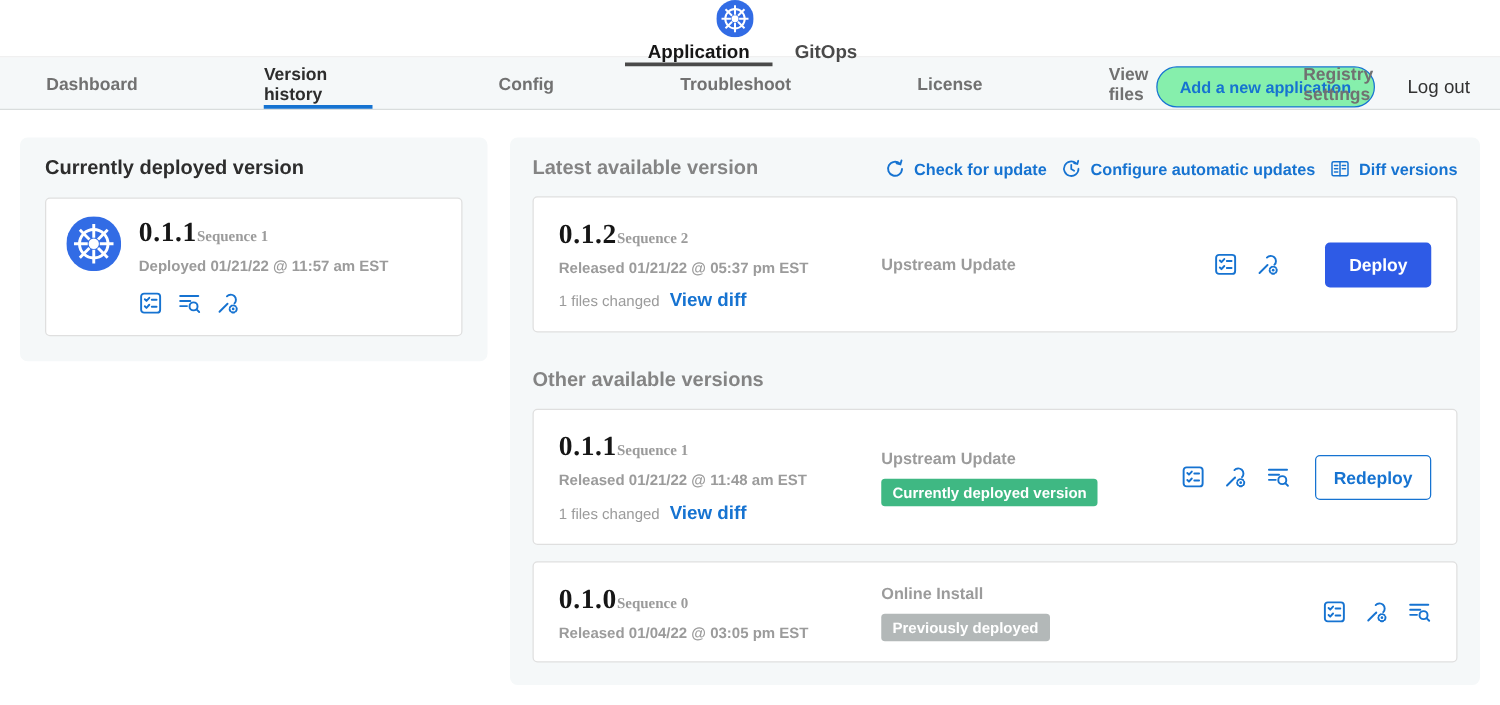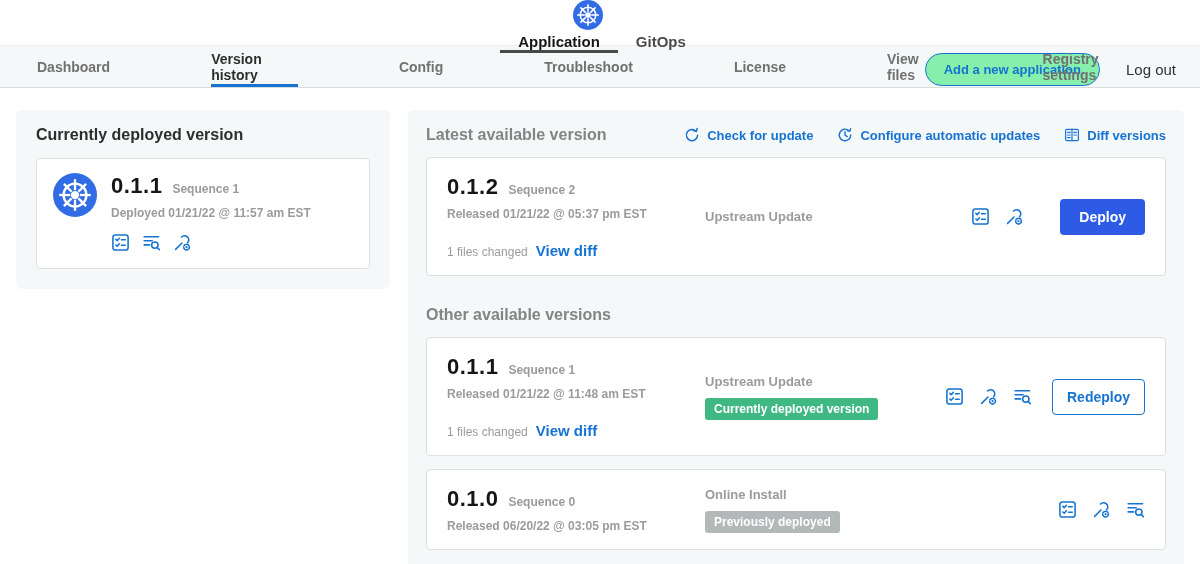--- a/index.html
+++ b/index.html
@@ -31,36 +31,36 @@
   .subnav{height:42px;background:var(--card-bg);border-bottom:1px solid #d9dddd;display:flex;justify-content:center;align-items:stretch;gap:64px;padding-right:60px;}
   .subnav-item{display:flex;align-items:center;font-size:14px;font-weight:600;color:#717171;cursor:pointer;border-bottom:3px solid transparent;border-top:3px solid transparent;margin-left:37px;}
   .subnav-item.active{color:#2d2d2d;border-bottom-color:var(--link);}
   
   .main{display:flex;align-items:flex-start;gap:18px;padding:22px 16px;}
   .panel{background:var(--card-bg);border-radius:6px;}
   .panel-left{width:374px;flex:none;padding:16px 20px 20px;}
   .panel-left h2{font-size:16px;font-weight:bold;color:#2d2d2d;margin-bottom:14px;}
   .deployed-card{background:#fff;border:1px solid var(--card-border);border-radius:4px;padding:14px 16px 16px;display:flex;gap:14px;}
   .deployed-logo{width:44px;height:44px;flex:none;}
-  .ver-line{display:flex;align-items:baseline;gap:10px;}
+  .ver-line{display:flex;align-items:baseline;font-family:Liberation Serif, serif;}
   .ver-num{font-size:22px;font-weight:bold;color:#161616;letter-spacing:.5px;}
   .ver-seq{font-size:12px;color:var(--gray);font-weight:600;}
   .ver-date{font-size:12px;color:var(--gray);font-weight:600;margin-top:7px;}
   .icon-row{display:flex;align-items:center;gap:12px;margin-top:13px;}
   .icon{width:19px;height:19px;cursor:pointer;flex:none;}
   .icon-sm{width:16px;height:16px;flex:none;}
   
   .panel-right{flex:1;padding:16px 18px 18px;}
   .avail-header{display:flex;align-items:center;justify-content:space-between;}
   .section-title{font-size:16px;font-weight:600;color:var(--midgray);}
-  .header-links{display:flex;gap:24px;}
+  .header-links{display:flex;gap:12px;}
   .hlink{display:flex;align-items:center;gap:7px;color:var(--link);font-size:13px;font-weight:bold;cursor:pointer;}
   .vcard{background:#fff;border:1px solid var(--card-border);border-radius:4px;padding:16px 20px;margin-top:13px;display:flex;align-items:center;}
   .v-left{width:258px;flex:none;}
-  .files-line{display:flex;align-items:baseline;gap:8px;margin-top:21px;}
+  .files-line{display:flex;align-items:baseline;gap:8px;margin-top:11px;}
   .files-txt{font-size:12px;color:var(--gray);}
   .view-diff{font-size:15px;color:var(--link);font-weight:bold;cursor:pointer;}
   .v-mid{flex:1;}
   .src-label{font-size:13px;font-weight:bold;color:var(--gray);}
   .badge{display:inline-block;margin-top:9px;padding:4px 9px;border-radius:3px;font-size:12px;font-weight:bold;color:#fff;}
   .badge-green{background:var(--green);}
   .badge-gray{background:var(--badge-gray);}
   .v-right{flex:none;display:flex;align-items:center;gap:15px;}
   .btn-primary{background:var(--deploy);color:#fff;border:none;border-radius:4px;font-family:inherit;font-size:14px;font-weight:bold;padding:10px 19px;cursor:pointer;margin-left:21px;}
   .btn-outline{background:#fff;color:var(--link);border:1px solid var(--link);border-radius:4px;font-family:inherit;font-size:14px;font-weight:bold;padding:9px 14px;cursor:pointer;margin-left:5px;}
@@ -279,21 +279,21 @@
         <button class="btn-outline">Redeploy</button>
       </div>
     </div>
 
     <div class="vcard">
       <div class="v-left">
         <div class="ver-line">
           <span class="ver-num">0.1.0</span>
           <span class="ver-seq">Sequence 0</span>
         </div>
-        <div class="ver-date">Released 06/20/22 @ 03:05 pm EST</div>
+        <div class="ver-date">Released 01/04/22 @ 03:05 pm EST</div>
       </div>
       <div class="v-mid">
         <div class="src-label">Online Install</div>
         <div class="badge badge-gray">Previously deployed</div>
       </div>
       <div class="v-right">
         <svg class="icon blue">
             <use href="#sym-notes"></use>
           </svg>
         <svg class="icon blue">

